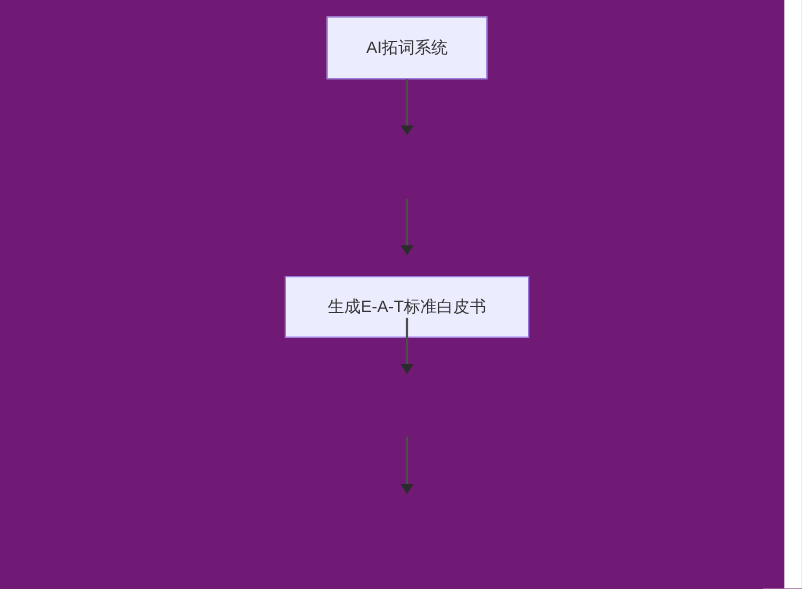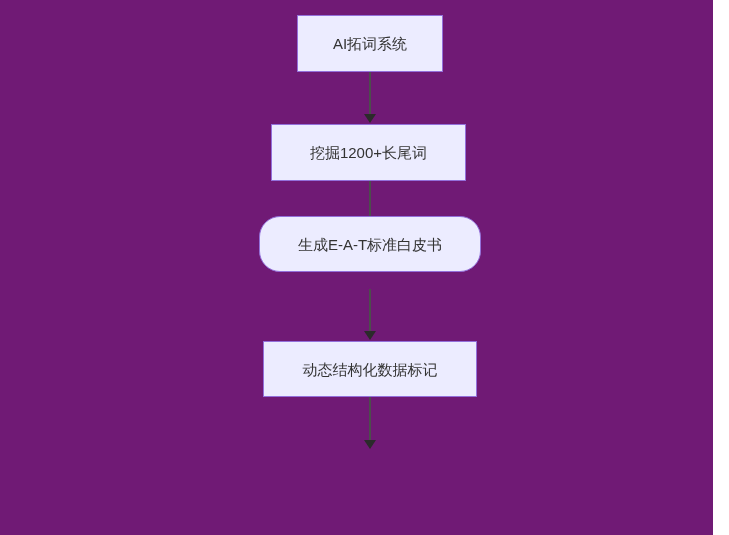--- a/index.html
+++ b/index.html
@@ -23,21 +23,21 @@
     font-size: 15px;
     line-height: 1;
     display: flex;
     align-items: center;
     justify-content: center;
     text-align: center;
     white-space: nowrap;
   }
   .node-1 { left: 297px; top: 15px;  width: 146px; height: 57px; }
   .node-2 { left: 271px; top: 124px; width: 195px; height: 57px; }
-  .node-3 { left: 259px; top: 216px; width: 222px; height: 56px; border-radius: 21px; }
+  .node-3 { left: 259px; top: 251px; width: 222px; height: 56px; }
   .node-4 { left: 263px; top: 341px; width: 214px; height: 56px; }
   .node-5 { left: 253px; top: 450px; width: 233px; height: 56px; }
 
   .edge-line {
     position: absolute;
     left: 369px;
     width: 2px;
     background: #4d4d4d;
   }
   .line-1 { top: 72px;  height: 43px; }
@@ -64,35 +64,29 @@
 
 <div class="canvas">
 
   <div class="flow-node node-1">
     <span>AI拓词系统</span>
   </div>
 
   <div class="edge-line line-1"></div>
   <div class="edge-head head-1"></div>
 
-  <div class="flow-node node-2">
-    <span>挖掘1200+长尾词</span>
-  </div>
 
   <div class="edge-line line-2"></div>
   <div class="edge-head head-2"></div>
 
   <div class="flow-node node-3">
     <span>生成E-A-T标准白皮书</span>
   </div>
 
   <div class="edge-line line-3"></div>
   <div class="edge-head head-3"></div>
 
-  <div class="flow-node node-4">
-    <span>动态结构化数据标记</span>
-  </div>
 
   <div class="edge-line line-4"></div>
   <div class="edge-head head-4"></div>
 
 
 </div>
 
 </body></html>

